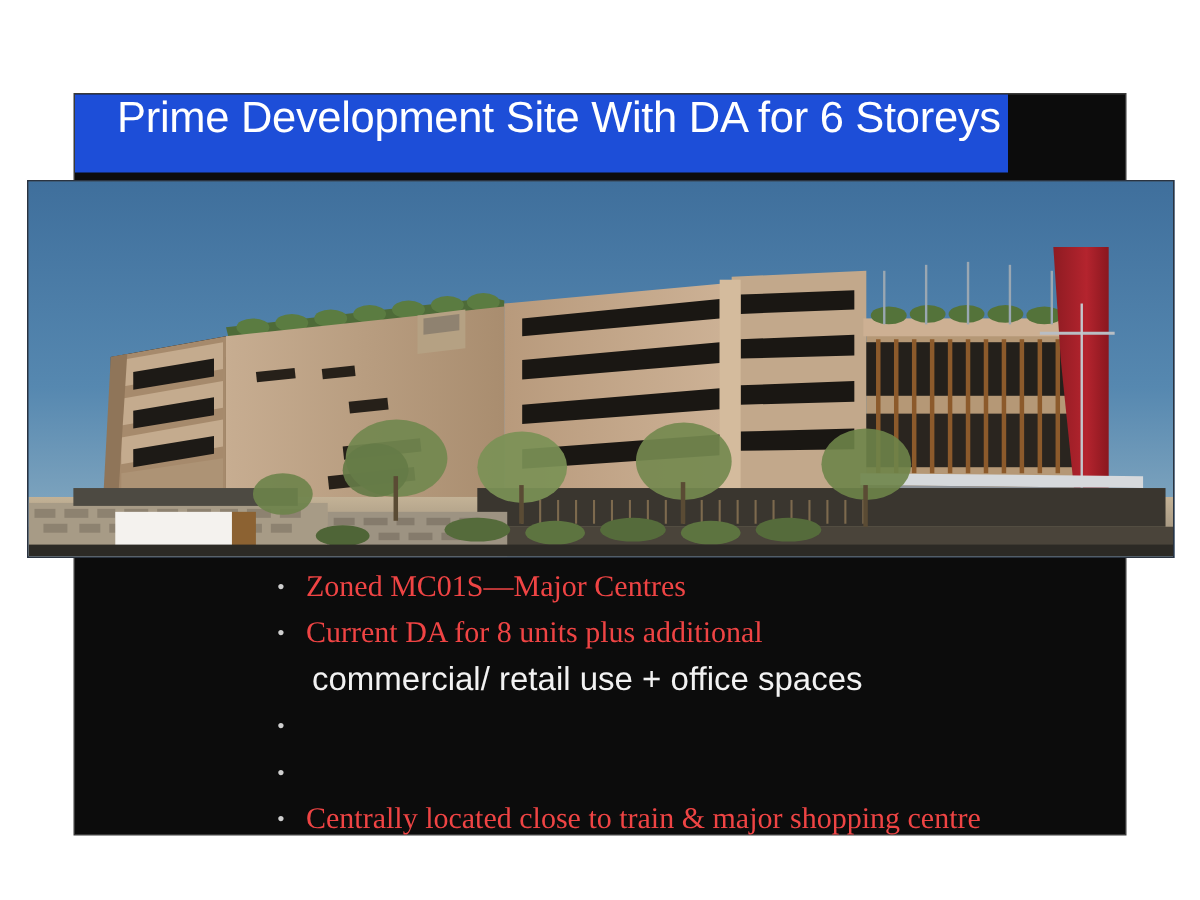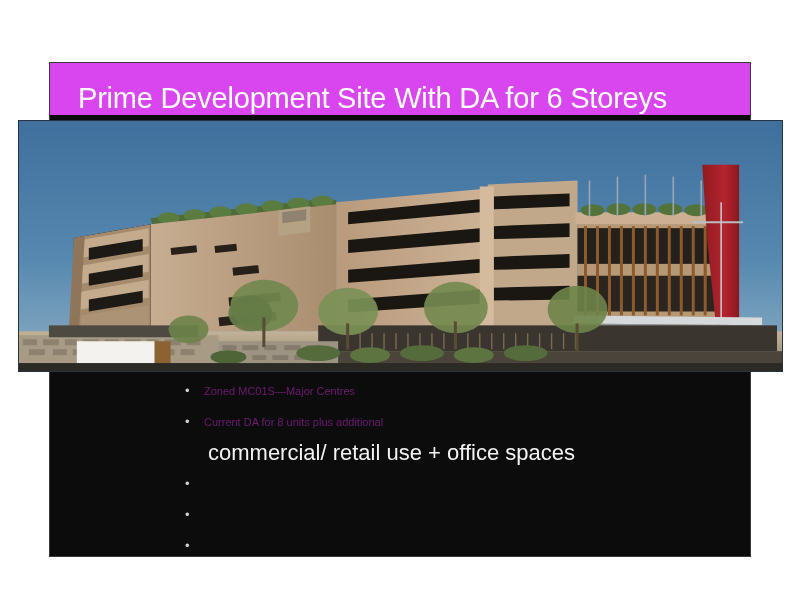--- a/index.html
+++ b/index.html
@@ -31,25 +31,25 @@
     height: 493px;
     background: #0c0c0c;
     box-shadow: 0 0 0 1px #3a3a3a;
   }
 
   
   .title-bar {
     position: absolute;
     left: 50px;
     top: 63px;
-    width: 700px;
+    width: 622px;
     height: 52px;
-    background: #d946ef;
+    background: #1d4ed8;
     display: flex;
-    align-items: flex-end;
+    align-items: flex-start;
     box-sizing: border-box;
     padding-left: 28px;
   }
   .title-text {
     color: #ffffff;
     font-size: 29px;
     font-weight: normal;
     letter-spacing: -0.2px;
     white-space: nowrap;
     font-family: "Liberation Sans", sans-serif;
@@ -86,24 +86,24 @@
     width: 22px;
     flex: 0 0 22px;
     color: #cfcfcf;
     font-size: 13px;
     line-height: 26px;
     text-align: left;
     padding-left: 3px;
     box-sizing: border-box;
   }
   .bullet-text {
-    color: #701a75;
-    font-size: 11px;
+    color: #ef4444;
+    font-size: 20px;
     line-height: 26px;
-    font-family: Liberation Sans, sans-serif;
+    font-family: Liberation Serif, serif;
     white-space: nowrap;
   }
   .bullet-cont {
     color: #f2f2f2;
     font-size: 22px;
     line-height: 26px;
     padding-left: 26px;
     margin-bottom: 5px;
     white-space: nowrap;
   }
@@ -378,18 +378,19 @@
     <div class="bullet-row">
       <span class="bullet-dot">•</span>
     </div>
 
     <div class="bullet-row">
       <span class="bullet-dot">•</span>
     </div>
 
     <div class="bullet-row">
       <span class="bullet-dot">•</span>
+      <span class="bullet-text">Centrally located close to train &amp; major shopping centre</span>
     </div>
 
   </div>
 
 
 </div>
 
 </body></html>

